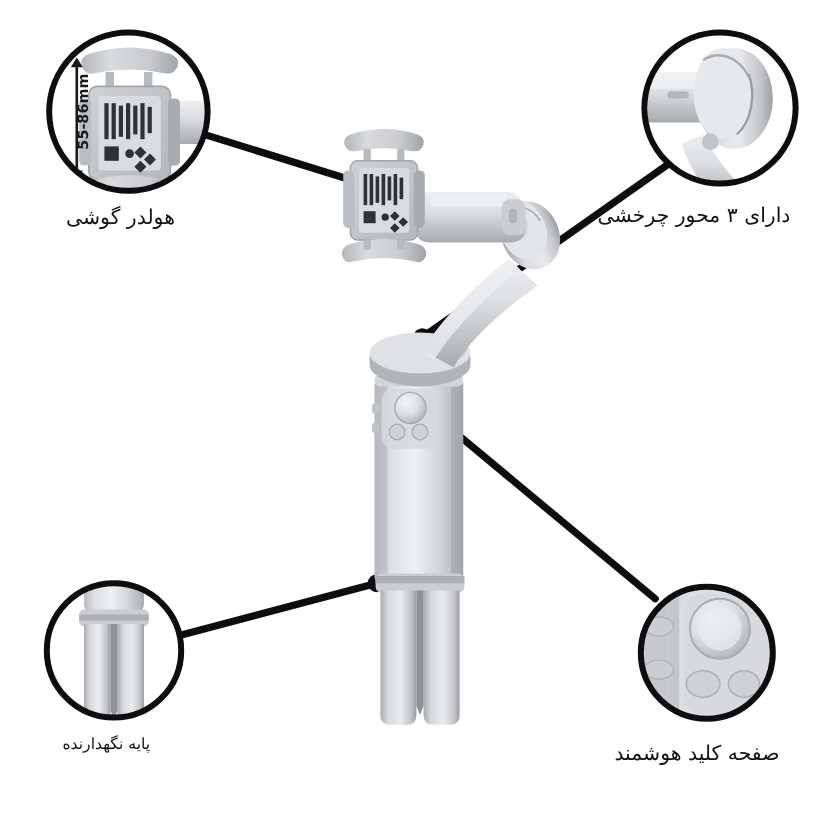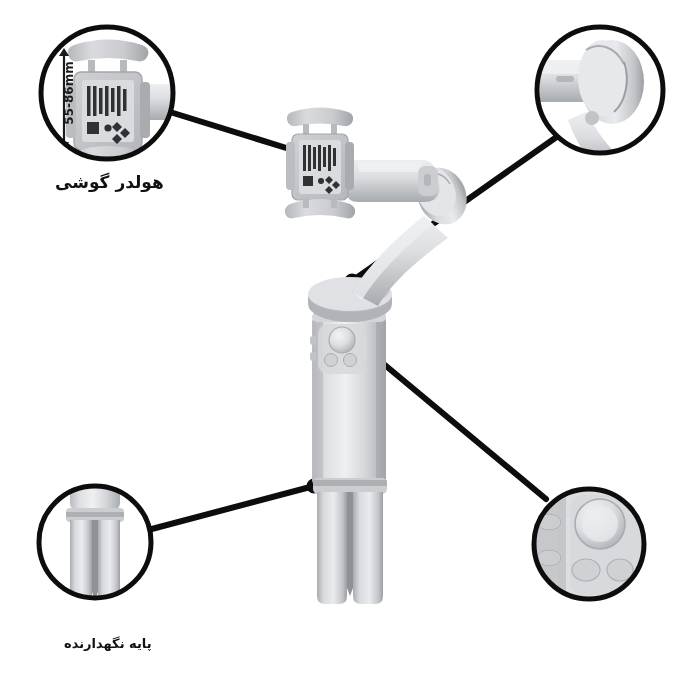--- a/index.html
+++ b/index.html
@@ -9,21 +9,21 @@
     font-family:"DejaVu Sans","Liberation Sans",sans-serif;
     overflow:hidden;
     position:relative;
   }
   #stage{position:absolute;left:0;top:0;width:700px;height:700px;}
   .lbl{
     position:absolute;
     direction:rtl;
     unicode-bidi:bidi-override;
     color:#111;
-    font-weight:bold;
+    font-weight:normal;
     white-space:nowrap;
     letter-spacing:0.5px;
   }
   .lbl-a{font-size:17px;}
   .lbl-b{font-size:13px;}
   .dim-text{
     position:absolute;
     font-size:12px;
     font-weight:bold;
     color:#1a1a1a;
@@ -278,17 +278,19 @@
       <circle cx="589" cy="544" r="55" fill="none" stroke="#0d0d0d" stroke-width="5"></circle>
     </g>
   </svg>
 
   
   <div class="dim-text" style="left:26px;top:86px;width:86px;text-align:center;">55-86mm</div>
 
   <div class="lbl lbl-a" style="left:55px;top:172px;">هولدر گوشی</div>
 
 
-
-  <div class="lbl lbl-b" style="left:64px;top:613px;margin-top:23px;">پایه نگهدارنده</div>
-
+  <div class="lbl lbl-a" style="left:498px;top:170px;">دارای ۳ محور چرخشی</div>
+
+  <div class="lbl lbl-b" style="left:52px;top:613px;">پایه نگهدارنده</div>
+
+  <div class="lbl lbl-a" style="left:512px;top:618px;">صفحه کلید هوشمند</div>
 
 </div>
 
 </body></html>

